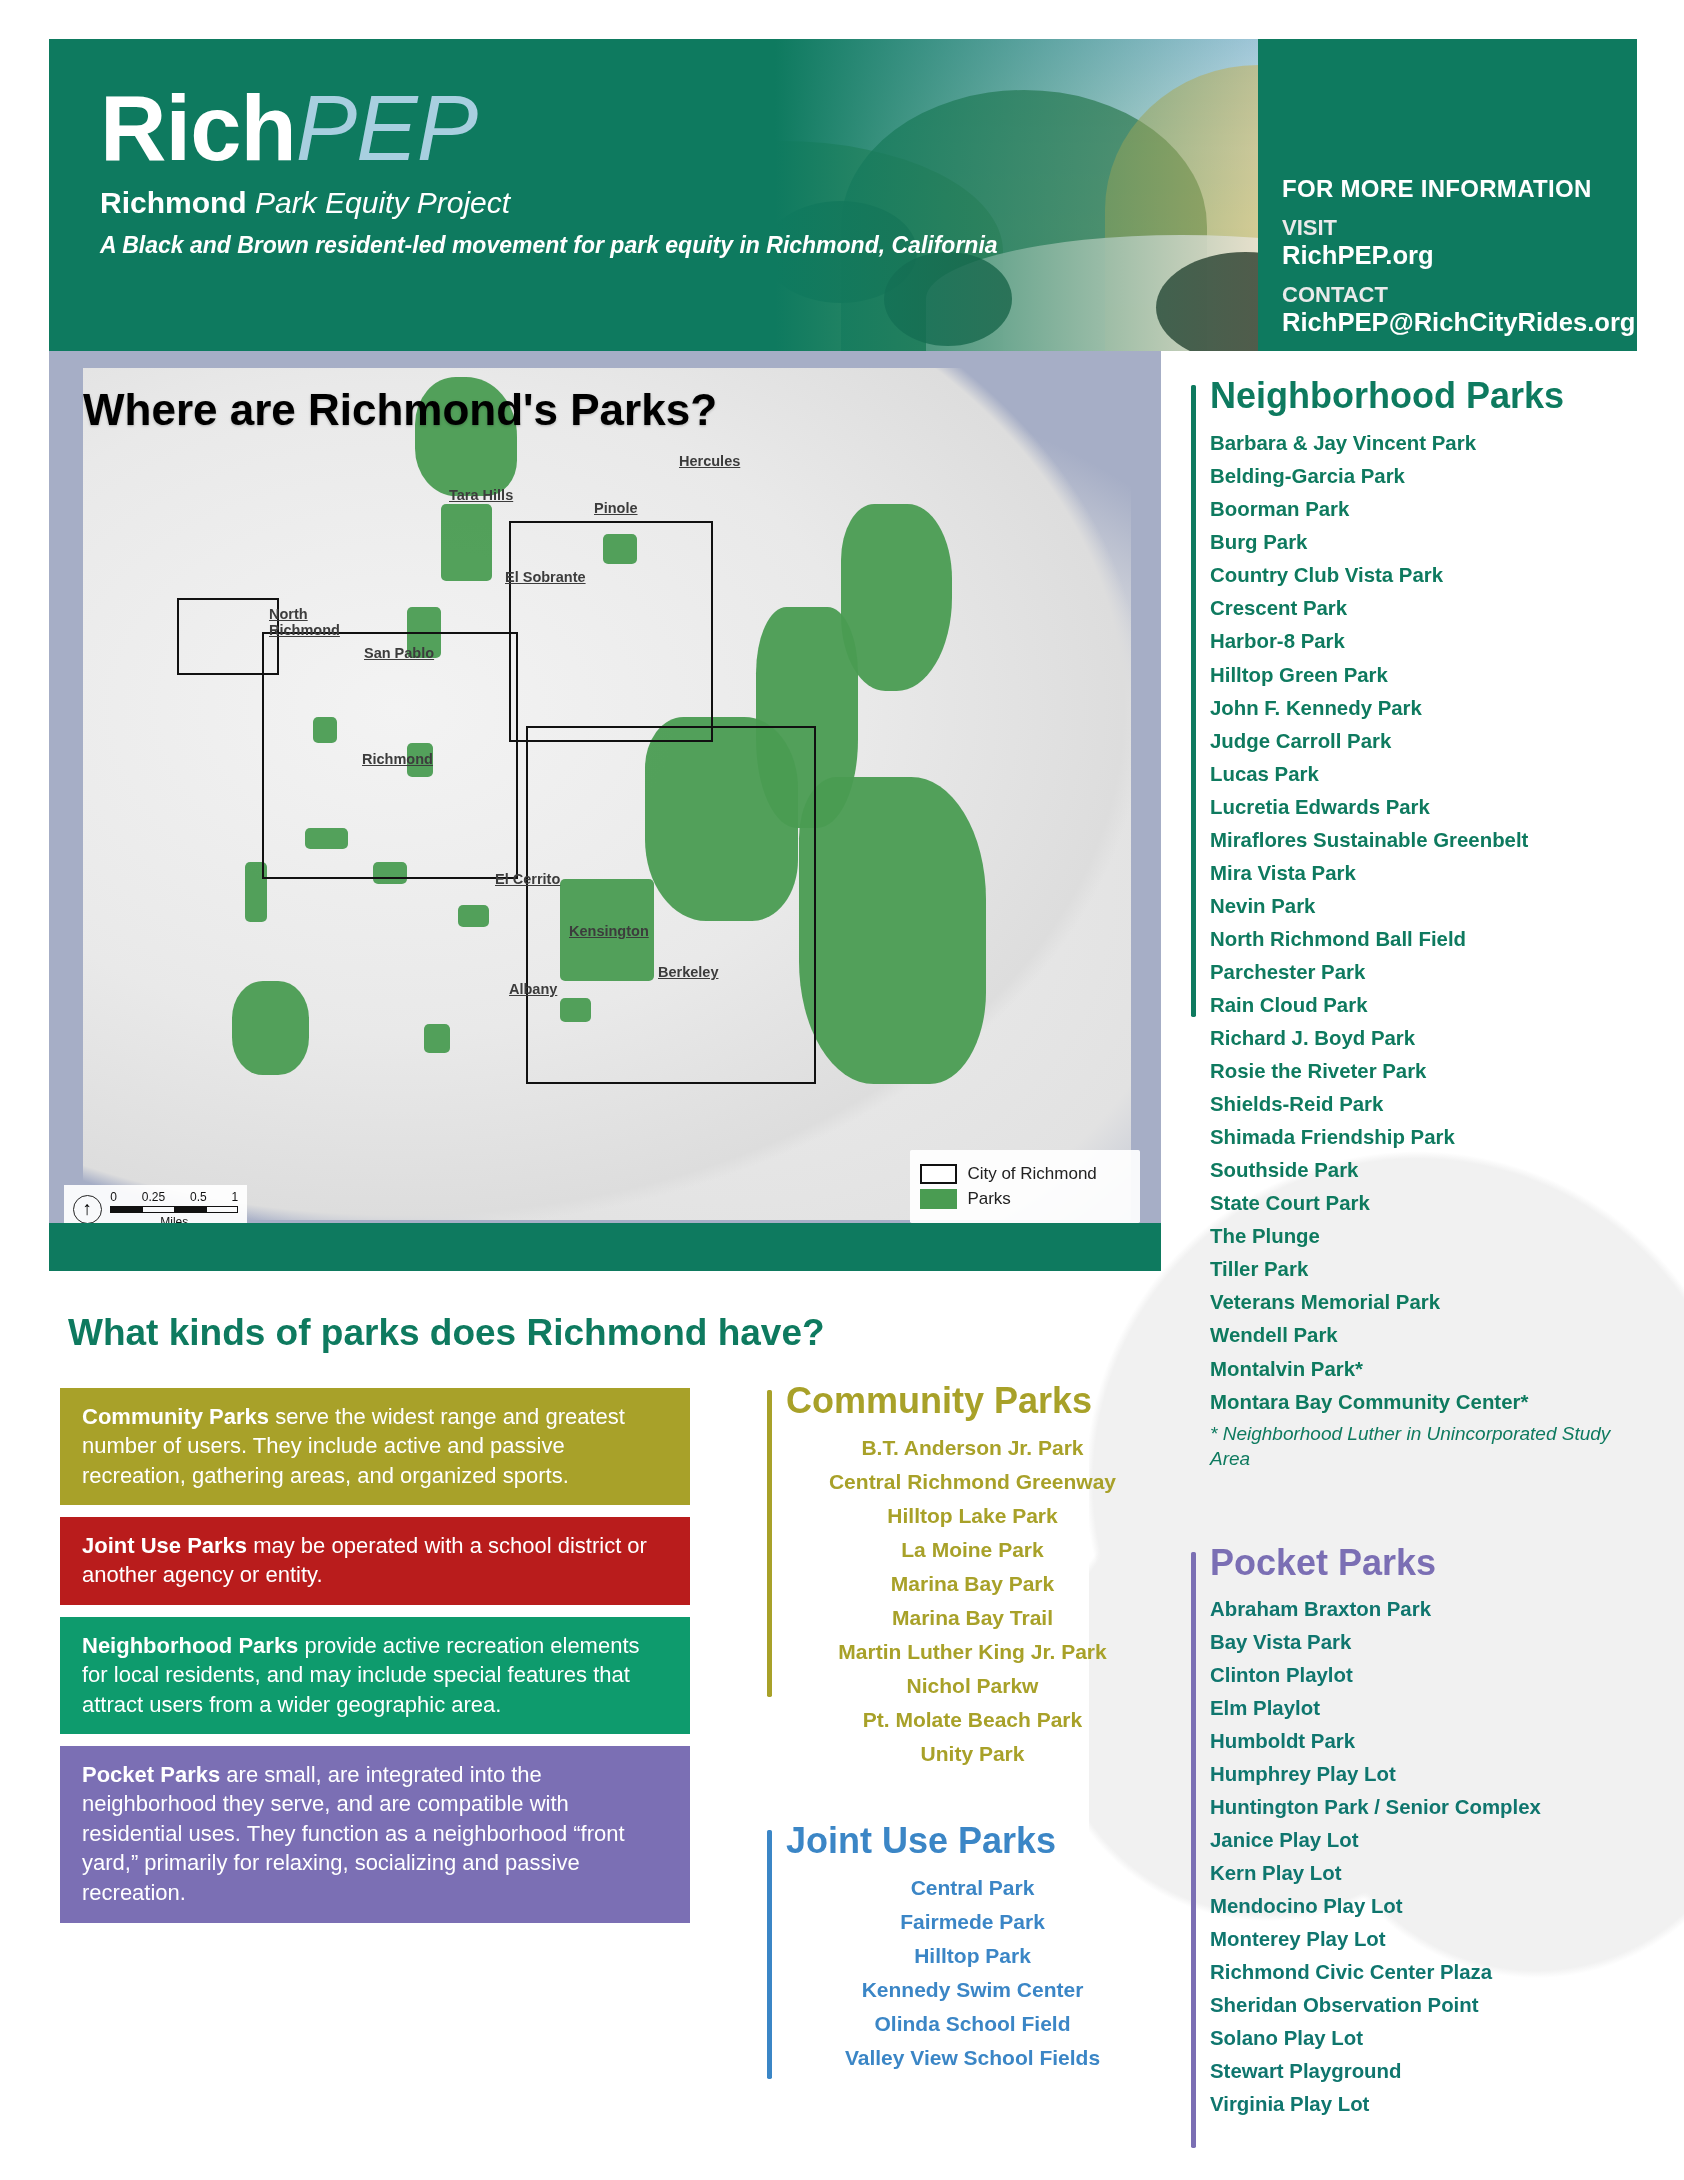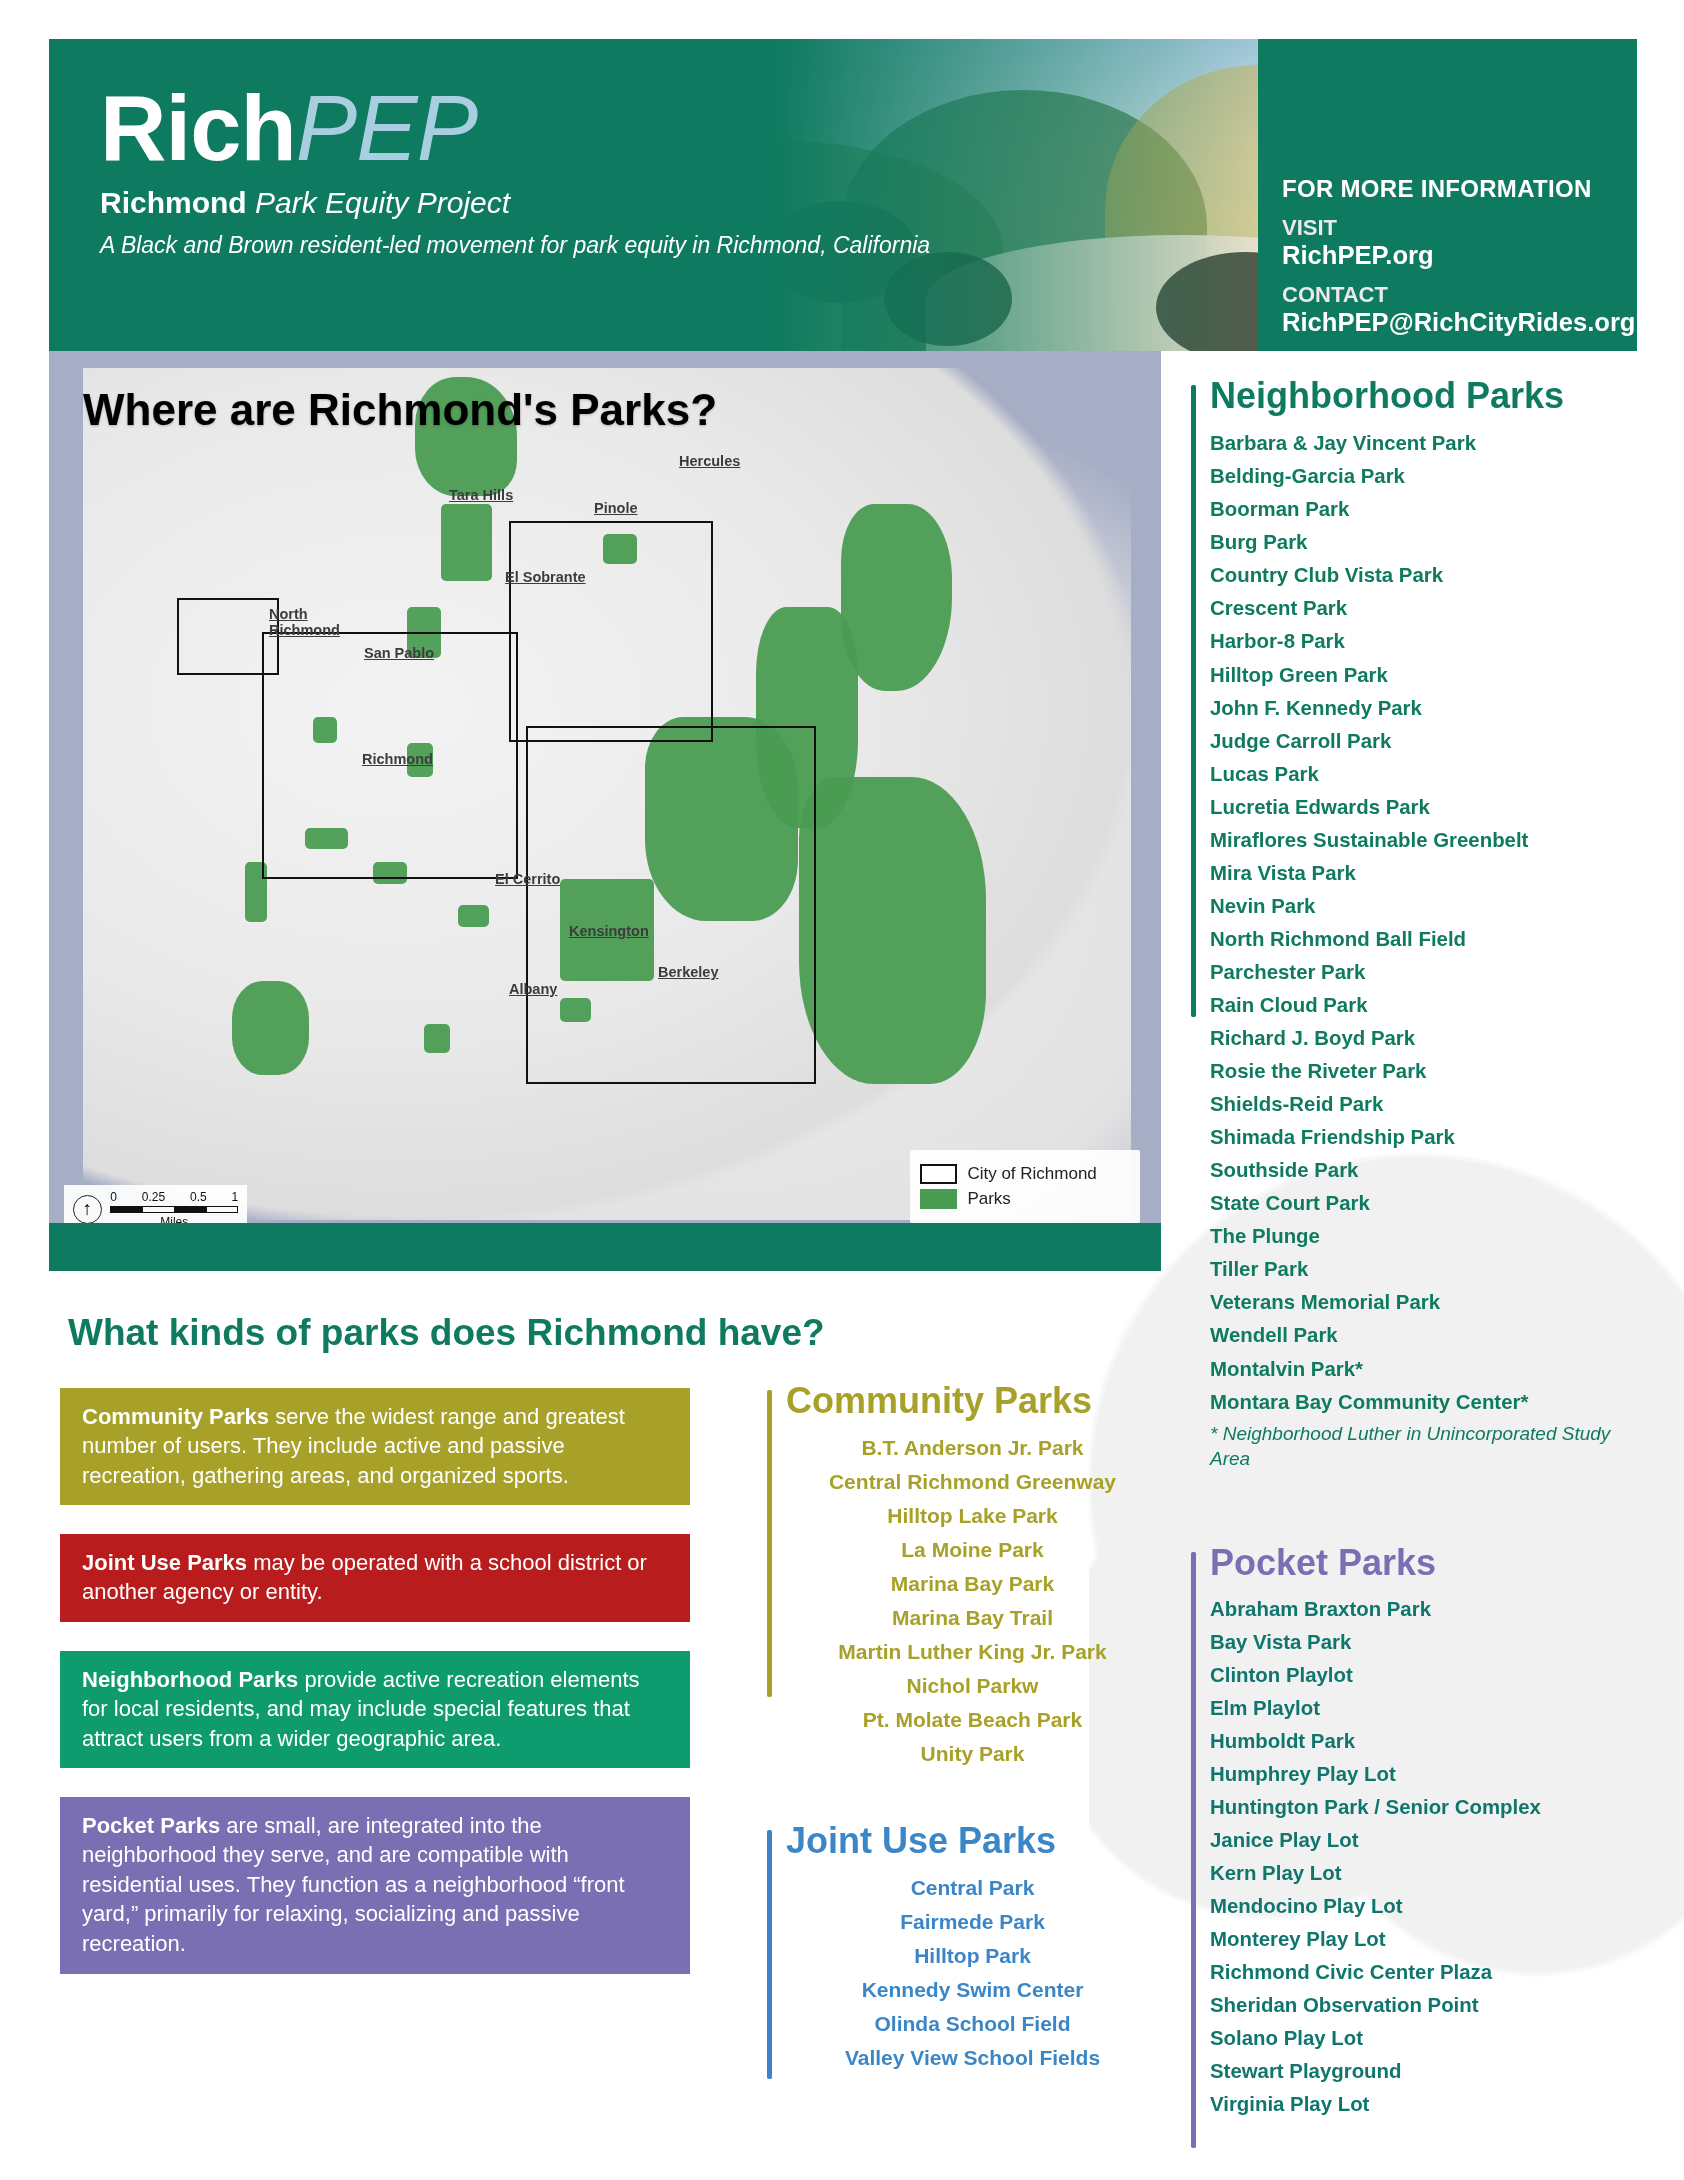--- a/index.html
+++ b/index.html
@@ -65,21 +65,21 @@
   }
   .brand {
     position: absolute; left: 51px; top: 43px;
     color: #ffffff;
   }
   .brand-title { font-size: 92px; font-weight: 700; line-height: 1; letter-spacing: -0.9px; }
   .brand-title .pep { color: #a8cfe0; font-style: italic; font-weight: 400; }
   .brand-sub { margin-top: 12px; font-size: 30px; font-weight: 700; color: #ffffff; }
   .brand-sub .light { font-weight: 400; font-style: italic; color: #ffffff; }
   .brand-tag {
-    margin-top: 12px; font-size: 23px; font-style: italic; color: #ffffff; font-weight: 400;
+    margin-top: 12px; font-size: 23px; font-style: italic; color: #ffffff; font-weight: 700;
   }
 
   .info-box {
     position: absolute; right: 0; top: 0; width: 379px; height: 312px;
     background: #0e7a5f; color: #ffffff; padding: 136px 20.4px 0 24px;
   }
   .info-title { font-size: 24px; font-weight: 700; letter-spacing: 0.3px; }
   .info-label { font-size: 22px; font-weight: 700; margin-top: 12px; color: #eaeaea; }
   .info-value { font-size: 25.6px; font-weight: 700; }
 
@@ -144,21 +144,21 @@
   .pocket-list li { font-size: 20.4px; font-weight: 700; color: #0f766e; line-height: 1.62; }
   .rail-purple-r { left: 1191px; top: 1552px; height: 596px; background: #7b6fb4; }
 
   
   .kinds-title {
     position: absolute; left: 68px; top: 1312px;
     font-size: 37px; font-weight: 700; color: #0e7a5f;
   }
 
   .defs { position: absolute; left: 60px; top: 1388px; width: 630px; }
-  .def-box { color: #ffffff; padding: 13.6px 19px 15.3px 22px; margin-bottom: 29px; position: relative; }
+  .def-box { color: #ffffff; padding: 13.6px 19px 15.3px 22px; margin-bottom: 12px; position: relative; }
   .def-box .lead { font-weight: 700; }
   .def-box p { margin: 0; font-size: 22px; line-height: 1.34; }
   .def-community { background: #a8a129; }
   .def-joint { background: #b91c1c; }
   .def-neighborhood { background: #0e9b6d; }
   .def-pocket { background: #7b6fb4; }
 
   .mid-lists { position: absolute; left: 767px; top: 1380px; width: 392px; }
   .list-head-community { font-size: 36px; font-weight: 700; color: #a8a129; margin: 0 0 8.5px 19px; }
   .list-head-joint { font-size: 36px; font-weight: 700; color: #3b86c6; margin: 0 0 8.5px 19px; }

